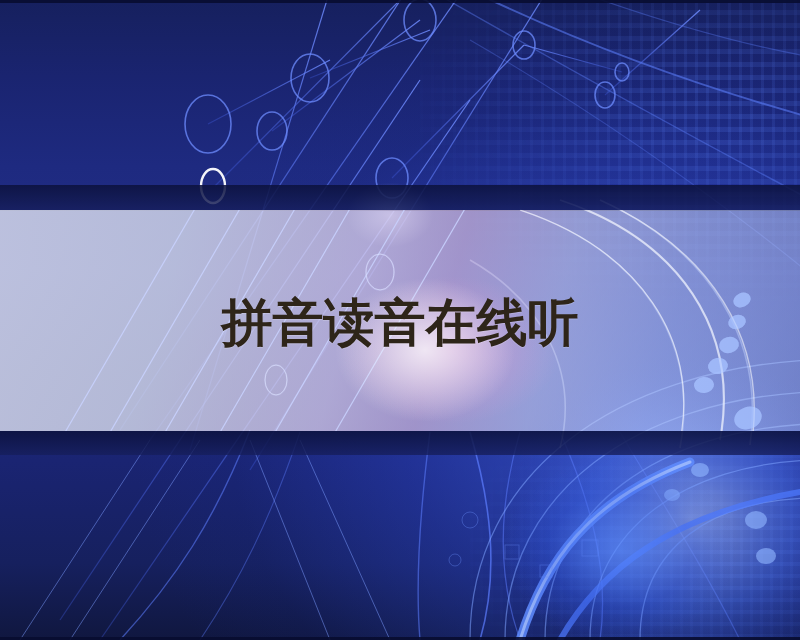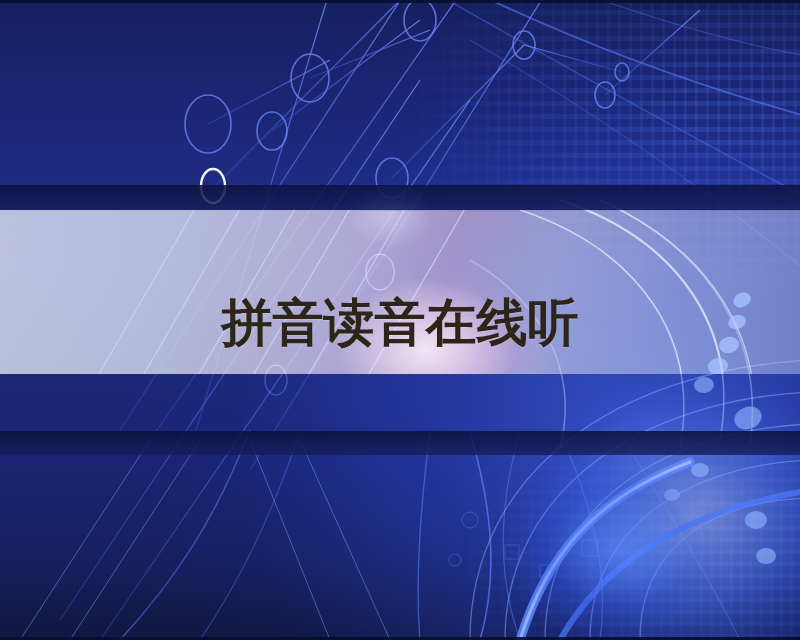--- a/index.html
+++ b/index.html
@@ -95,21 +95,21 @@
     pointer-events: none;
   }
   #band-top    { top: 185px; height: 26px; }
   #band-bottom { top: 431px; height: 24px; }
 
   
   #banner {
     position: absolute;
     left: 0; right: 0;
     top: 210px;
-    height: 164px;
+    height: 221px;
     overflow: hidden;
   }
   #banner-wash {
     position: absolute; inset: 0;
     background:
       linear-gradient(105deg,
         rgba(226,229,244,0.80) 0%,
         rgba(222,226,242,0.78) 22%,
         rgba(228,214,240,0.72) 44%,
         rgba(236,206,232,0.62) 55%,

